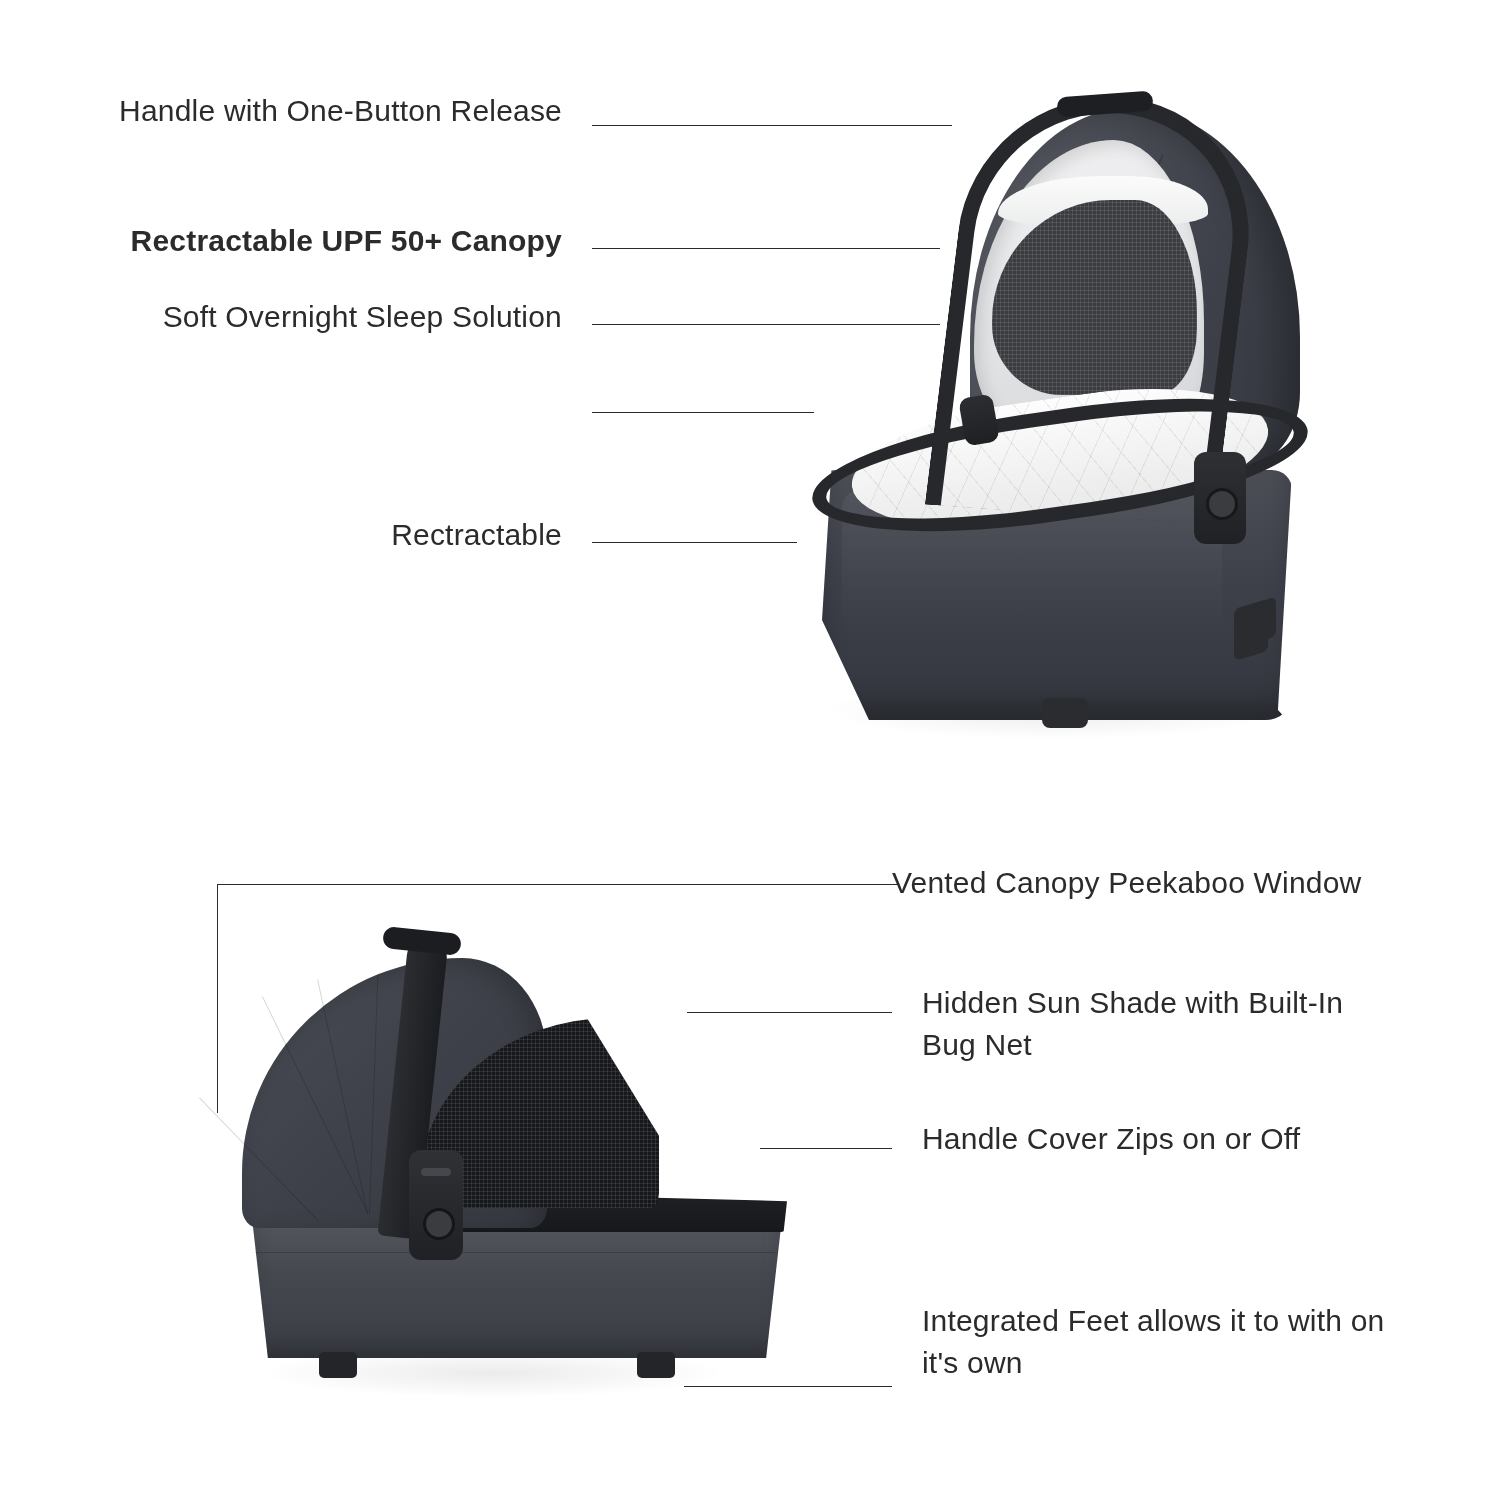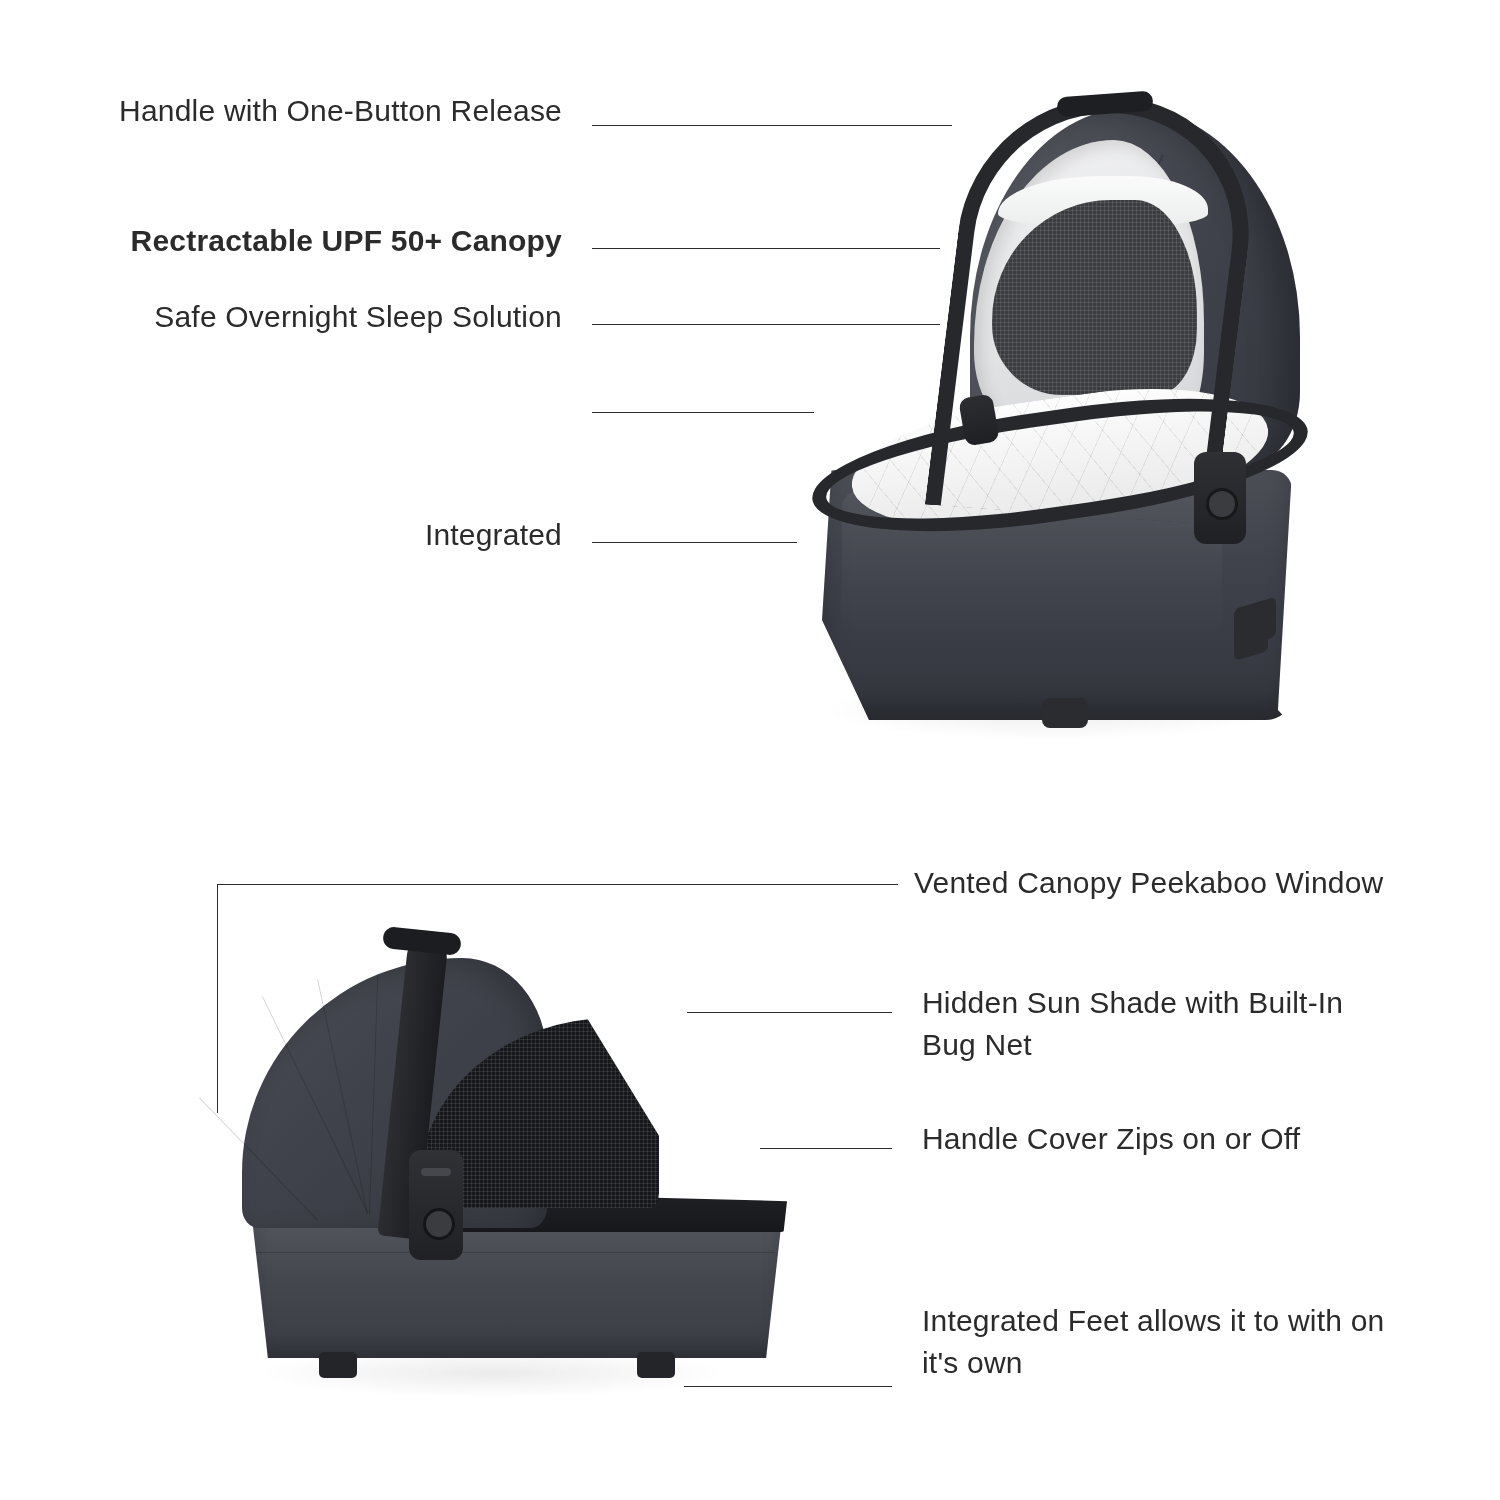--- a/index.html
+++ b/index.html
@@ -371,24 +371,24 @@
 </style>
 </head>
 <body>
 
 <div class="stage">
 
   <div class="label right-align" style="left: 60px; top: 90px; width: 490px;">Handle with One-Button Release</div>
 
   <div class="label right-align" style="left: 60px; top: 220px; width: 490px; font-weight: bold;">Rectractable UPF 50+ Canopy</div>
 
-  <div class="label right-align" style="left: 60px; top: 296px; width: 490px;">Safe Overnight Sleep Solution</div>
-
-
-  <div class="label right-align" style="left: 60px; top: 514px; width: 490px;">Integrated</div>
+  <div class="label right-align" style="left: 60px; top: 296px; width: 490px;">Soft Overnight Sleep Solution</div>
+
+
+  <div class="label right-align" style="left: 60px; top: 514px; width: 490px;">Rectractable</div>
 
   <div class="leader" style="left: 580px; top: 125px; width: 360px;"></div>
   <div class="leader" style="left: 580px; top: 248px; width: 348px;"></div>
   <div class="leader" style="left: 580px; top: 324px; width: 348px;"></div>
   <div class="leader" style="left: 580px; top: 412px; width: 222px;"></div>
   <div class="leader" style="left: 580px; top: 542px; width: 205px;"></div>
 
   <div class="fig-top">
     <div class="shadow-soft" style="left: 20px; top: 600px; width: 460px; height: 60px;"></div>
 
@@ -414,21 +414,21 @@
     <div class="t-hinge-left"></div>
 
     <div class="t-foot a"></div>
     <div class="t-foot c"></div>
     <div class="t-foot b"></div>
   </div>
 
   <div class="bracket" style="left: 205px; top: 884px; width: 680px; height: 228px;
        border-right: none; border-bottom: none;"></div>
 
-  <div class="label left-align" style="left: 902px; top: 862px; width: 560px;">Vented Canopy Peekaboo Window</div>
+  <div class="label left-align" style="left: 880px; top: 862px; width: 560px;">Vented Canopy Peekaboo Window</div>
 
   <div class="leader" style="left: 675px; top: 1012px; width: 205px;"></div>
   <div class="label left-align" style="left: 910px; top: 982px; width: 480px;">Hidden Sun Shade with Built-In Bug Net</div>
 
   <div class="leader" style="left: 748px; top: 1148px; width: 132px;"></div>
   <div class="label left-align" style="left: 910px; top: 1118px; width: 480px;">Handle Cover Zips on or Off</div>
 
   <div class="leader" style="left: 672px; top: 1386px; width: 208px;"></div>
   <div class="label left-align" style="left: 910px; top: 1300px; width: 500px;">Integrated Feet allows it to with on it's own</div>
 

